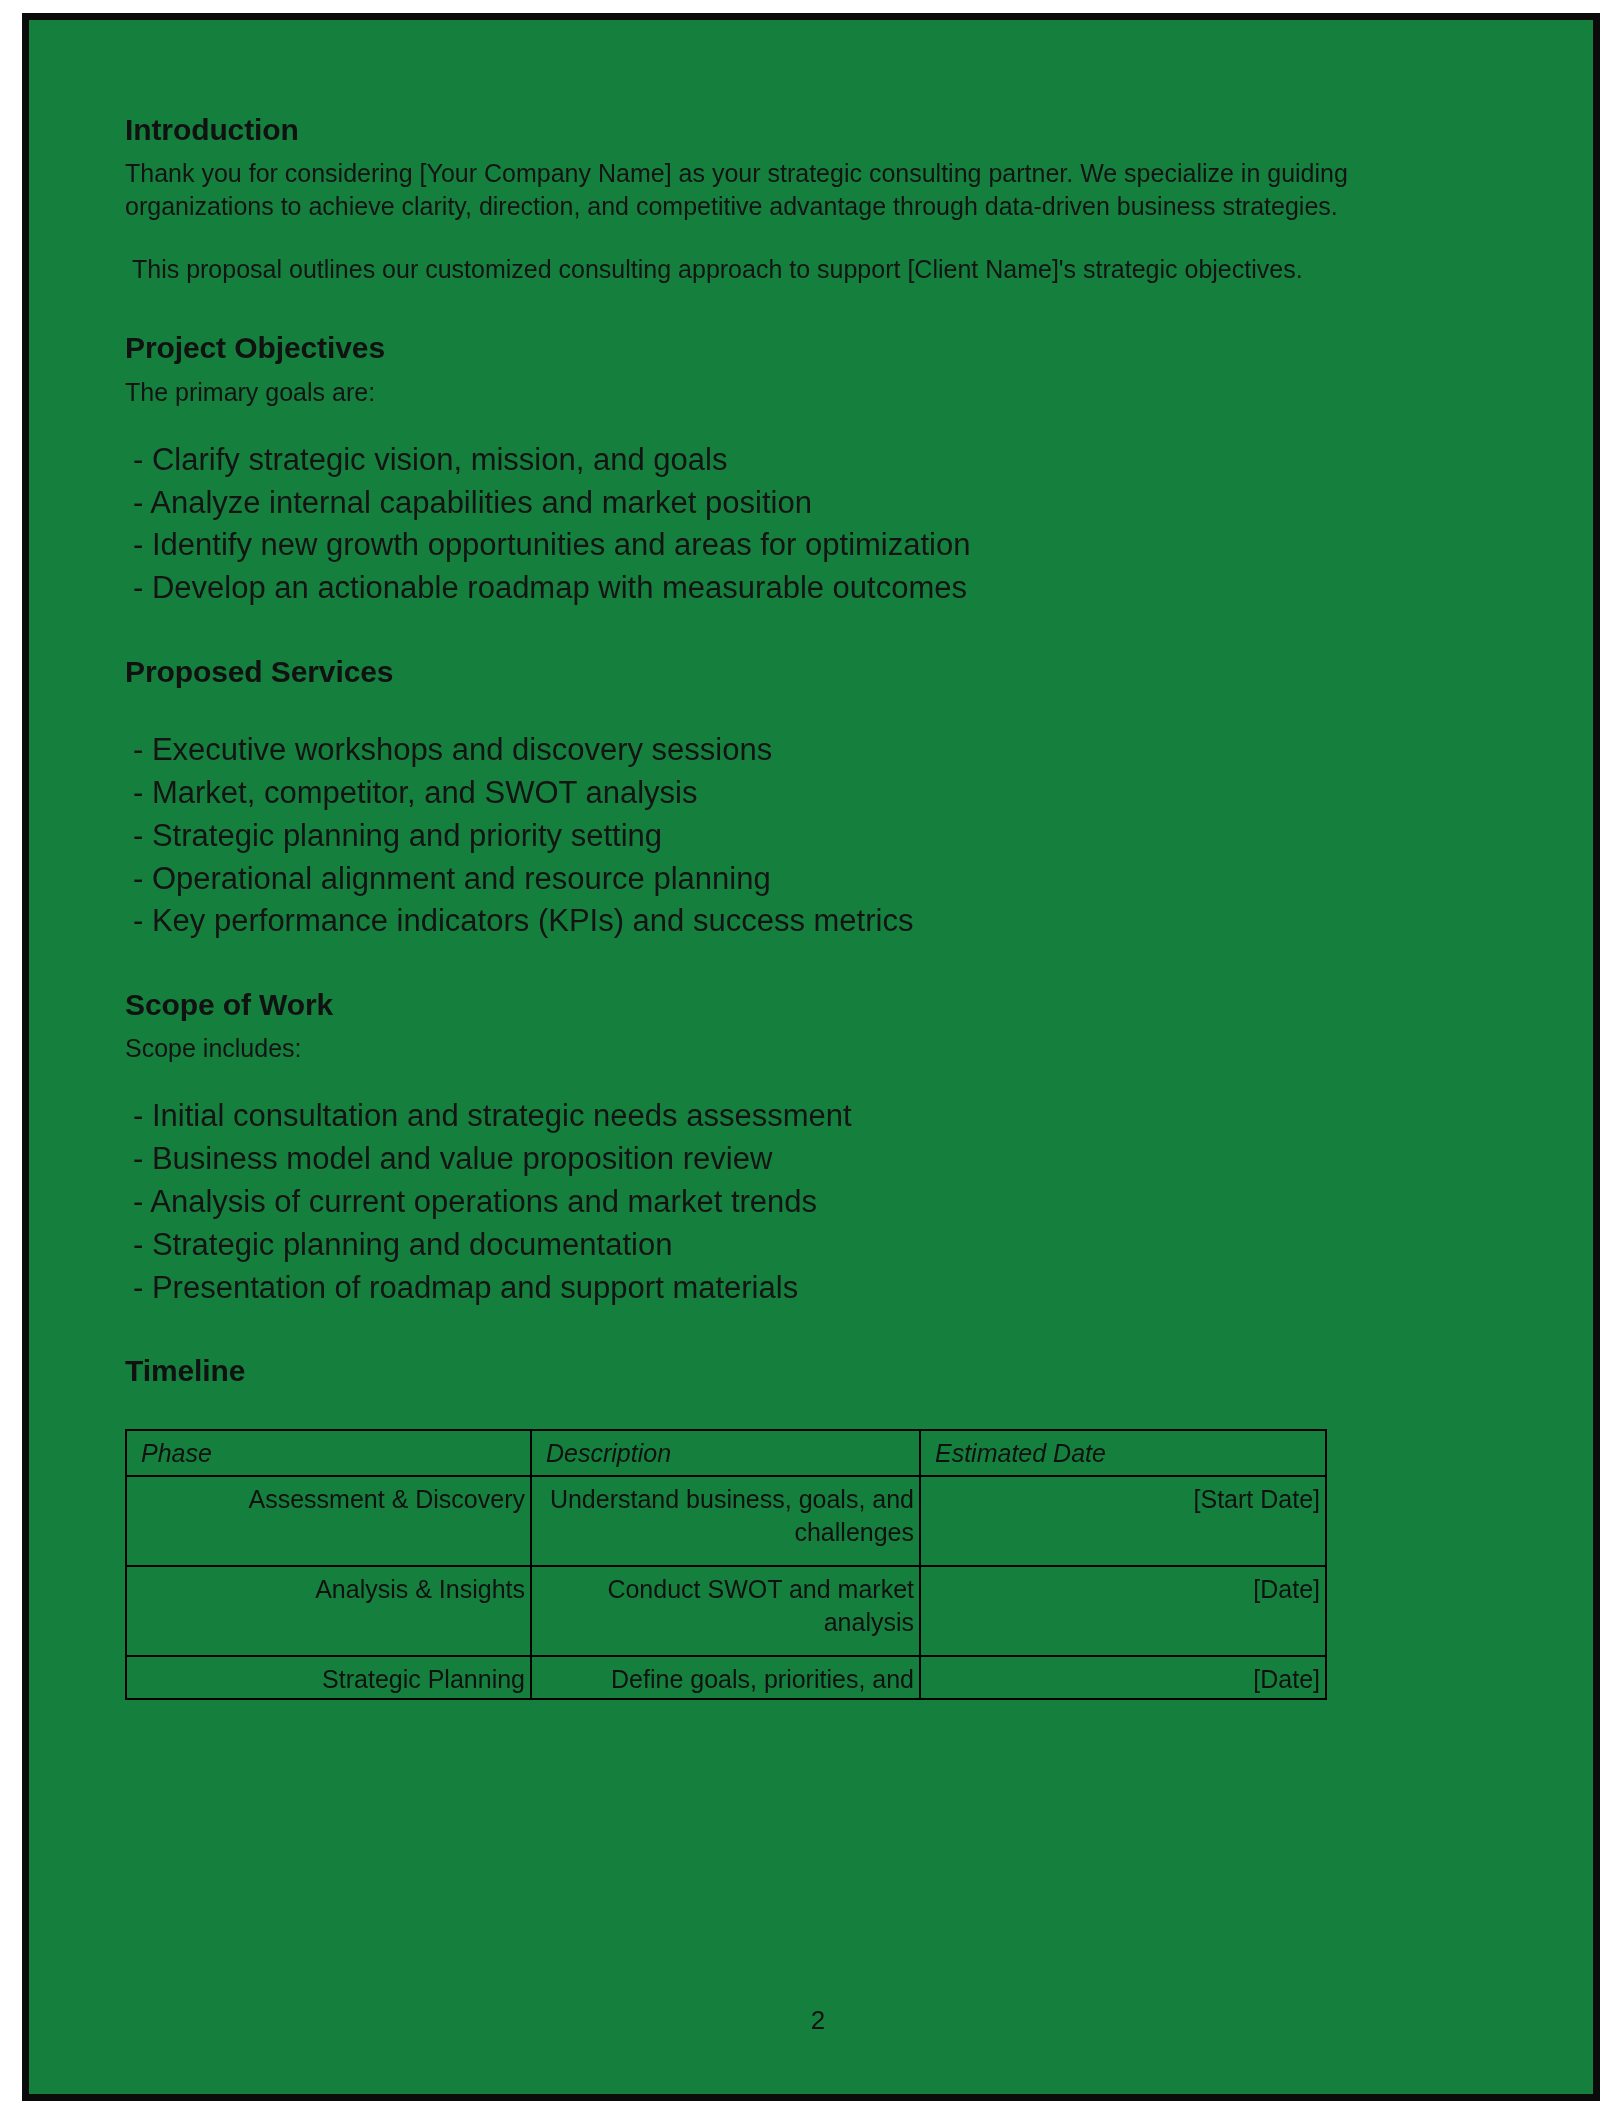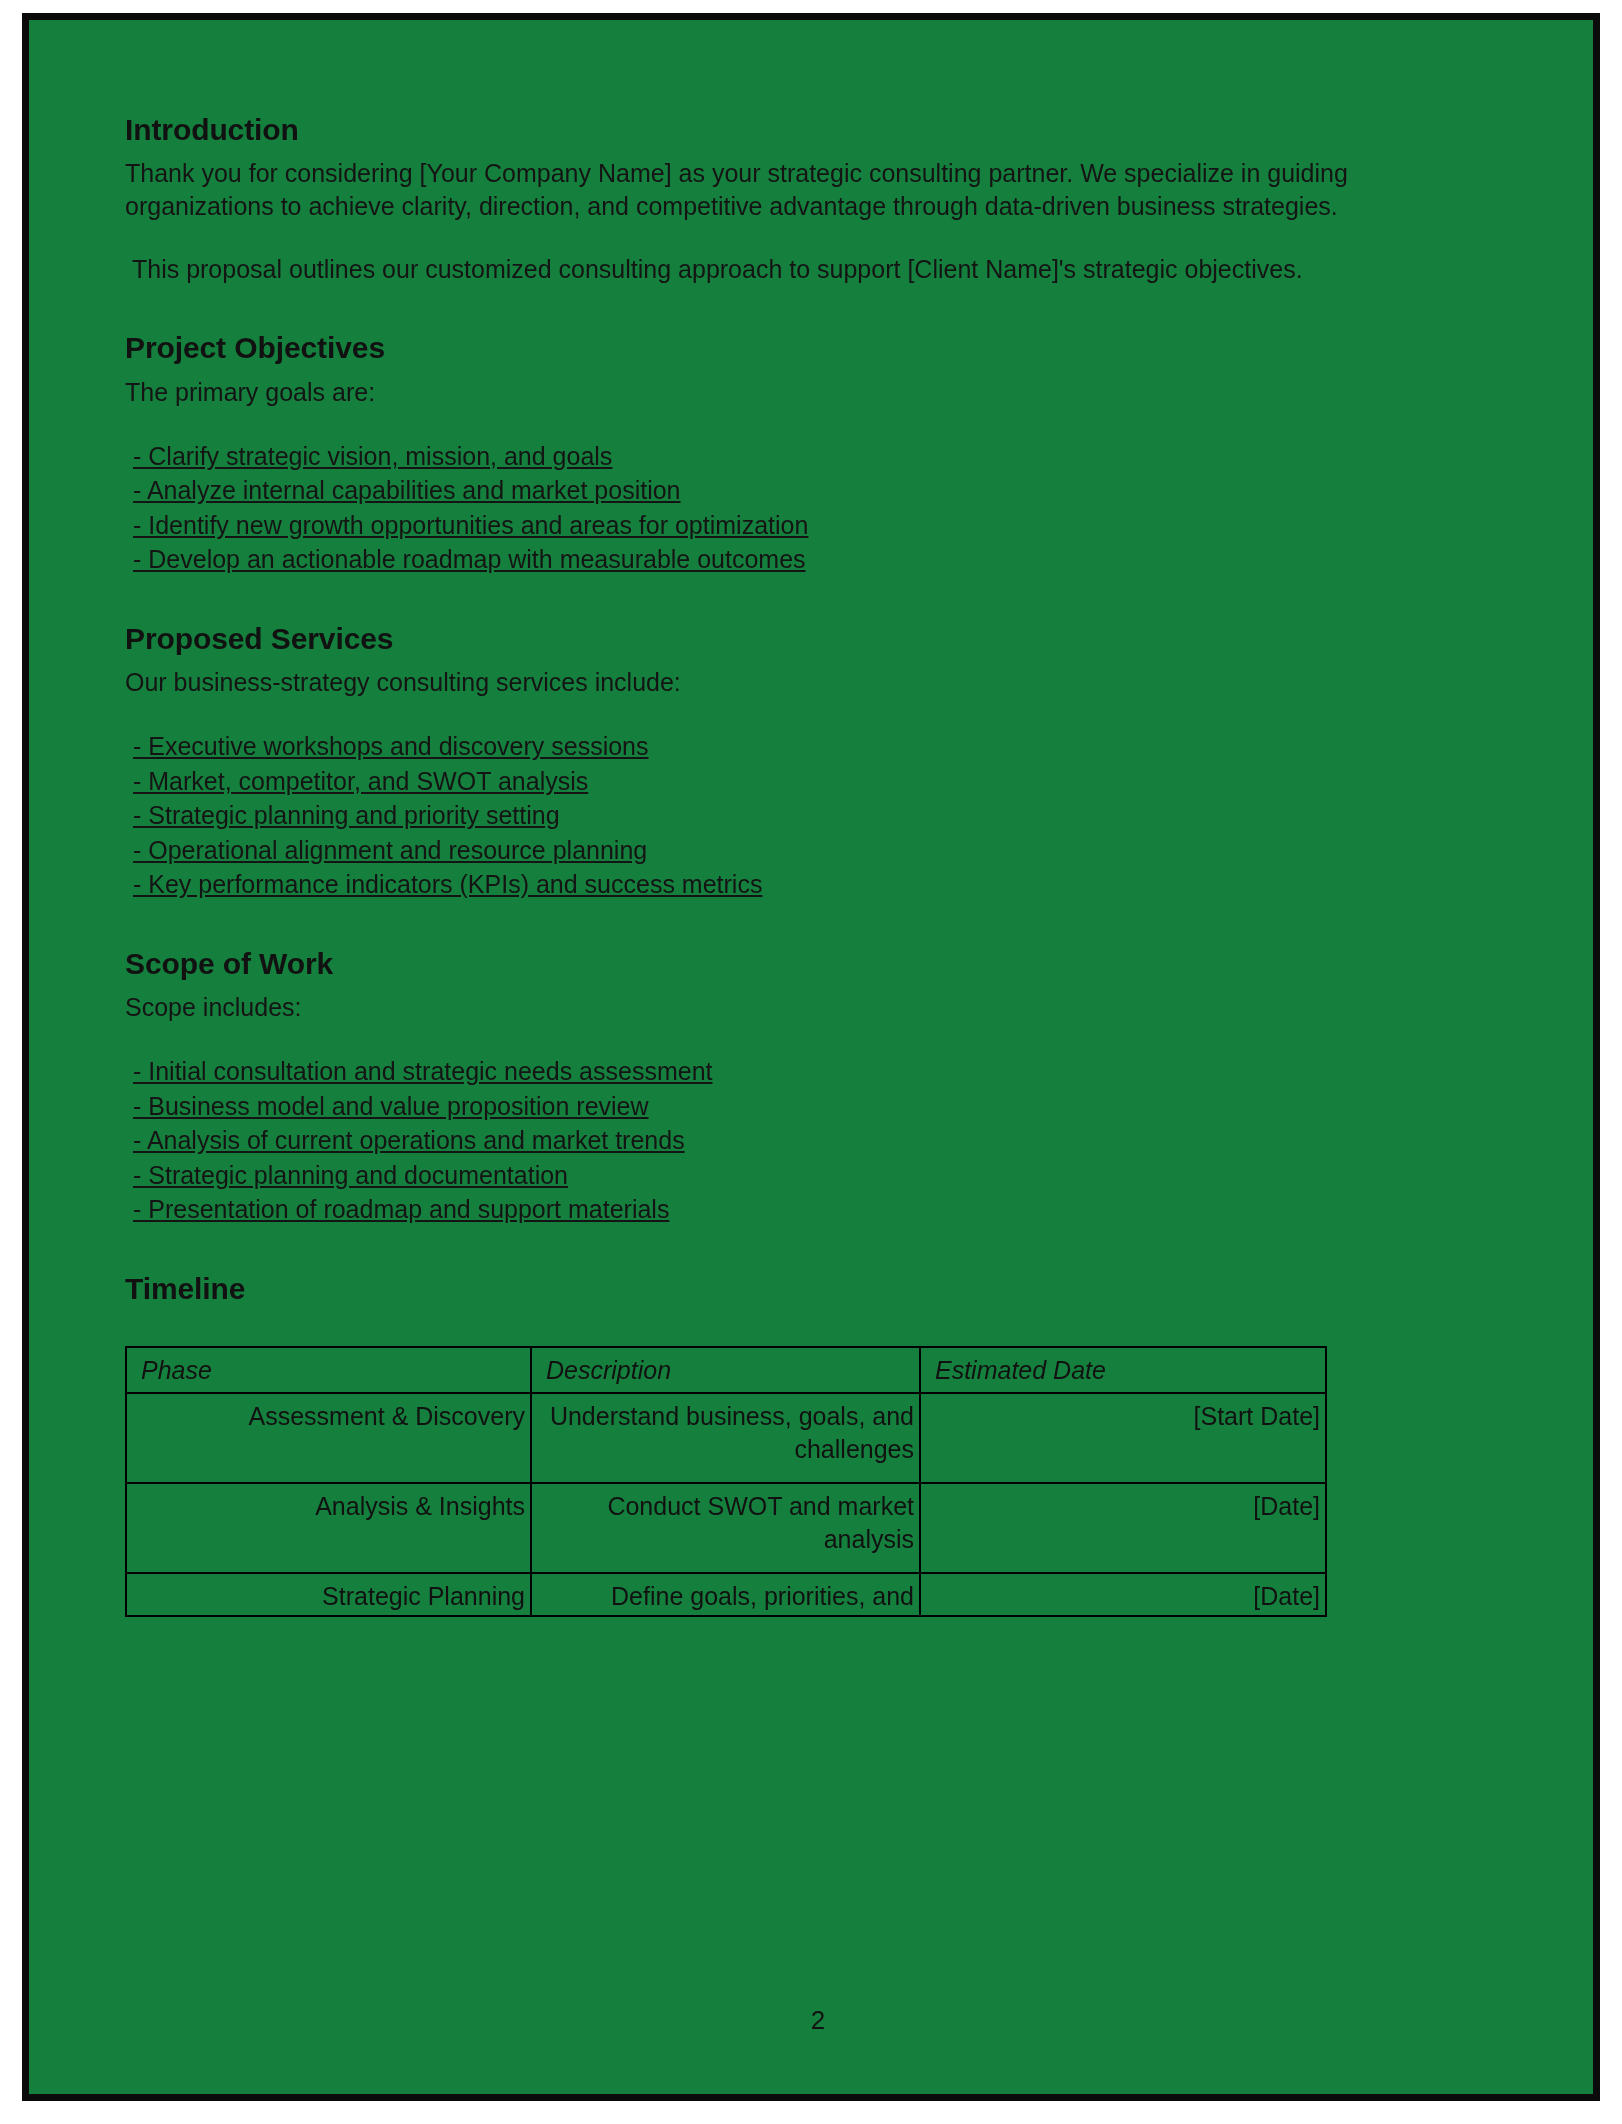--- a/index.html
+++ b/index.html
@@ -69,27 +69,26 @@
   .gap-sm { height: 10px; }
   .gap-md { height: 30px; }
   .gap-lg { height: 44px; }
 
   ul.dash-list {
     list-style: none;
     margin: 0;
     padding: 0 0 0 8px;
   }
   ul.dash-list li {
-    font-size: 25px;
+    font-size: 31px;
     line-height: 1.38;
     color: #141414;
     margin: 0;
     padding: 0;
     white-space: pre;
-    text-decoration: underline;
   }
 
   
   table.timeline-table {
     border-collapse: collapse;
     width: 1200px;
     table-layout: fixed;
     margin: 0;
   }
   table.timeline-table td,
@@ -154,21 +153,20 @@
         <li>- Clarify strategic vision, mission, and goals</li>
         <li>- Analyze internal capabilities and market position</li>
         <li>- Identify new growth opportunities and areas for optimization</li>
         <li>- Develop an actionable roadmap with measurable outcomes</li>
       </ul>
 
       <div class="gap-lg"></div>
 
       <h2 class="section-heading">Proposed Services</h2>
       <div class="gap-sm"></div>
-      <p class="body-text">Our business-strategy consulting services include:</p>
       <div class="gap-md"></div>
       <ul class="dash-list">
         <li>- Executive workshops and discovery sessions</li>
         <li>- Market, competitor, and SWOT analysis</li>
         <li>- Strategic planning and priority setting</li>
         <li>- Operational alignment and resource planning</li>
         <li>- Key performance indicators (KPIs) and success metrics</li>
       </ul>
 
       <div class="gap-lg"></div>

